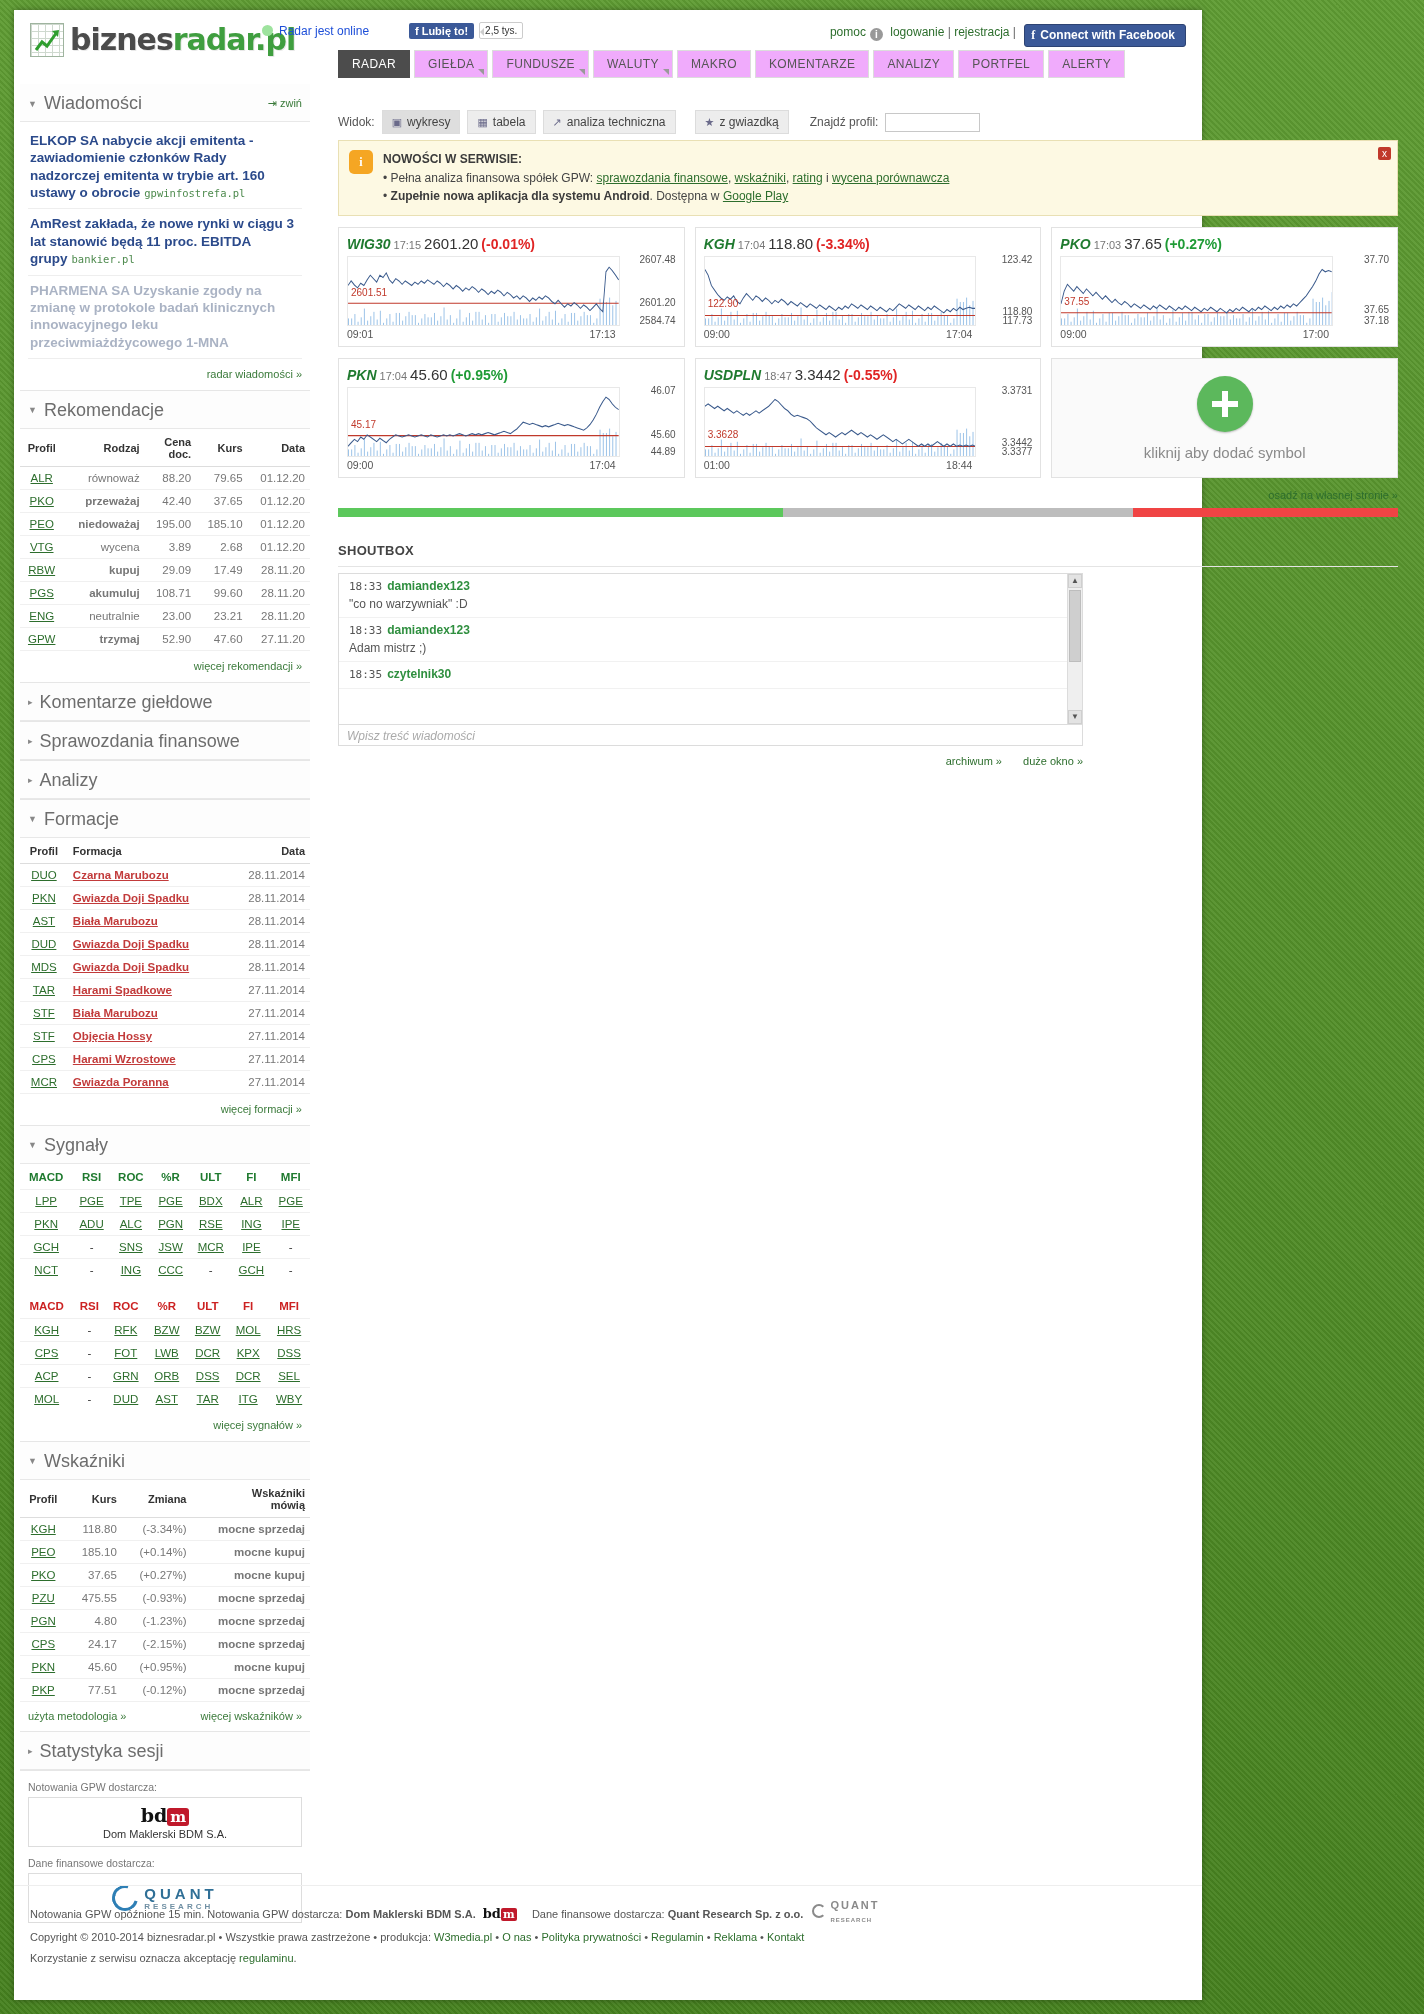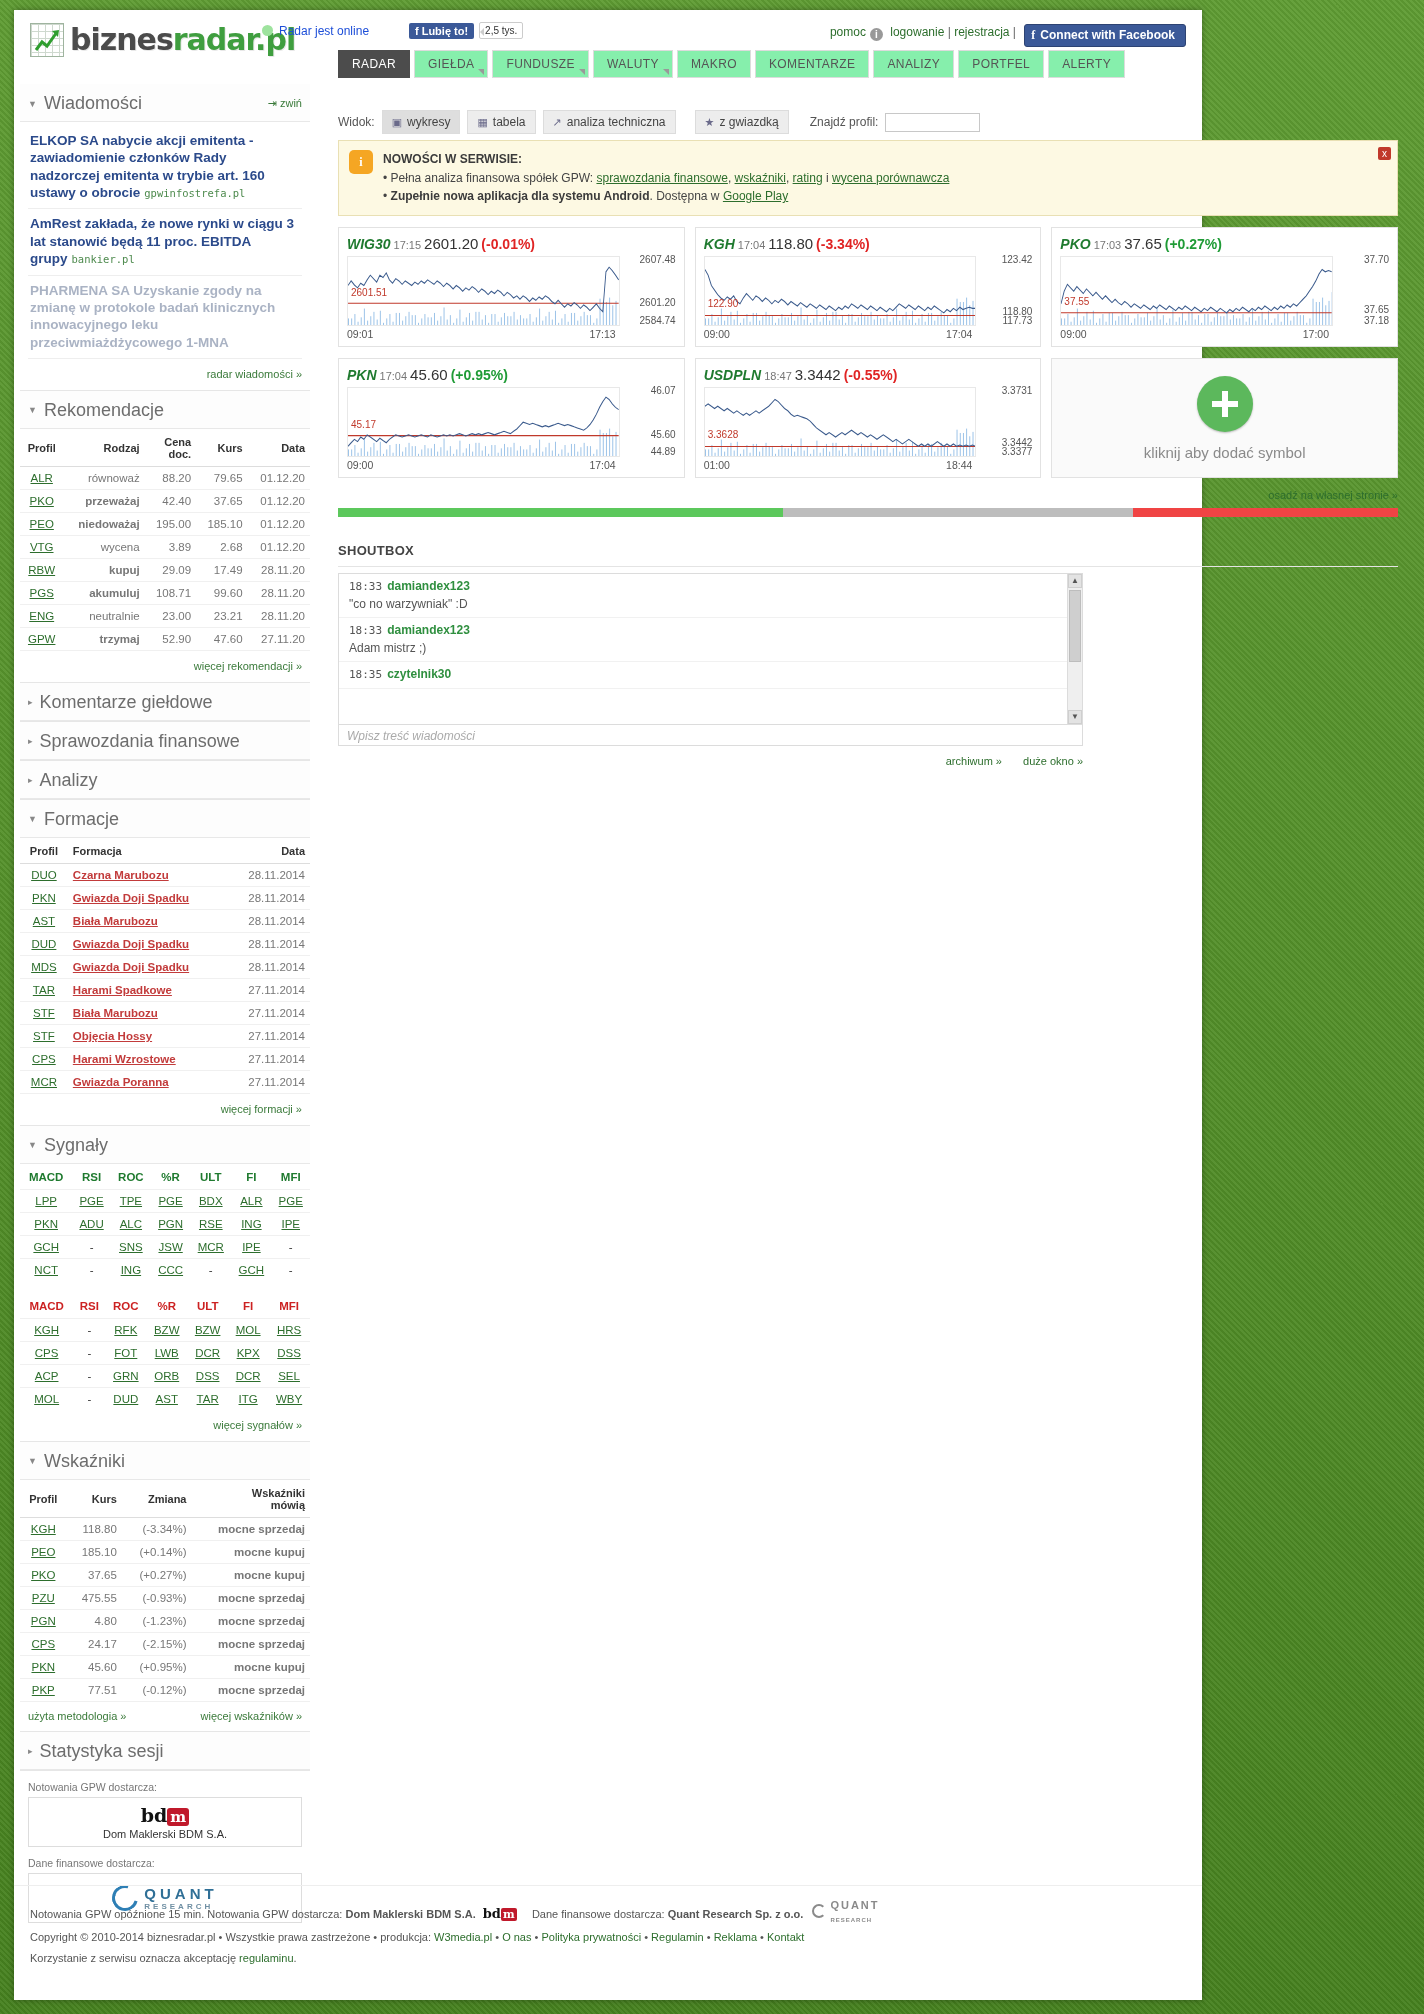--- a/index.html
+++ b/index.html
@@ -53,21 +53,21 @@
                      background:#999;color:#fff;font-size:10px;text-align:center;line-height:13px;
                      font-weight:bold;vertical-align:-2px; margin:0 4px;}
   .fb-connect { display:inline-block; background:#3b5998; color:#fff; font-weight:bold;
                 font-size:12px; padding:3px 10px 3px 6px; border-radius:3px; margin-left:5px;
                 vertical-align:-3px; border:1px solid #2d4373;}
   .fb-connect .f{ display:inline-block; font-family:"Liberation Serif",serif; font-weight:bold;
                   margin-right:5px; }
 
   
   .nav { position:absolute; left:324px; top:40px; display:flex; gap:4px; }
-  .nav .tab { background:#86efac; border:1px solid #dcdcdc; color:#555; font-size:12px;
+  .nav .tab { background:#f0abfc; border:1px solid #dcdcdc; color:#555; font-size:12px;
               padding:6px 13px; letter-spacing:.4px; position:relative; cursor:pointer;}
   .nav .tab.active { background:#4c4c4c; color:#fff; border-color:#4c4c4c; }
   .nav .tab .caret { position:absolute; right:3px; bottom:2px; width:0;height:0;
                      border:3px solid transparent; border-top-color:#999; border-right-color:#999;}
 
   
   .viewbar { position:absolute; left:324px; top:100px; display:flex; align-items:center;
              gap:7px; font-size:12px; color:#555; }
   .viewbar .lbl { color:#555; }
   .vbtn { background:#ededed; border:1px solid #dcdcdc; padding:4px 9px; display:flex;

